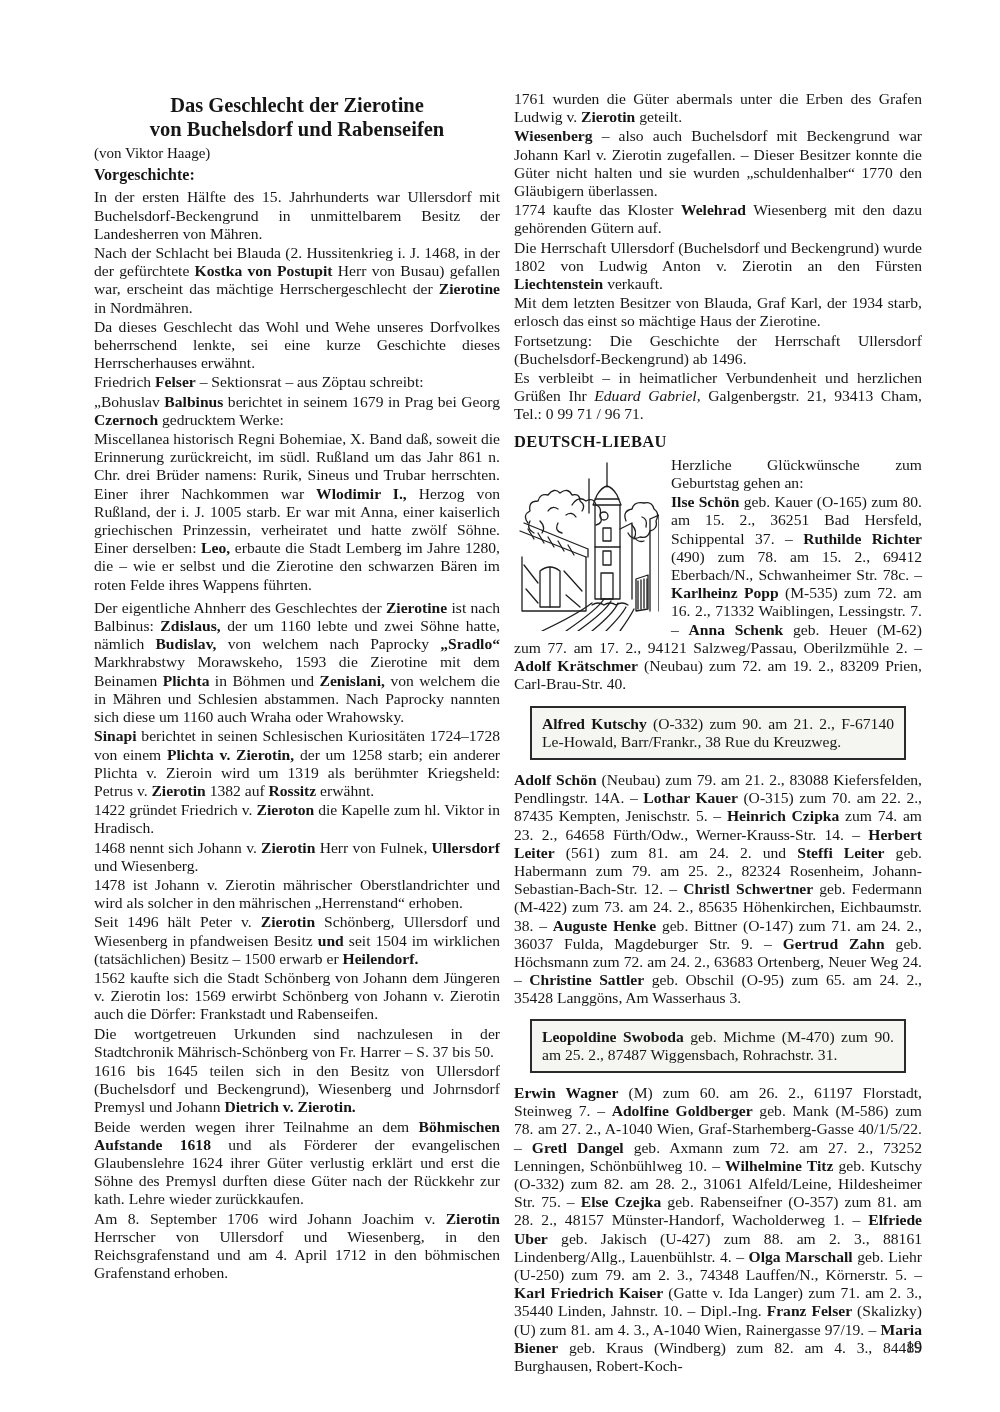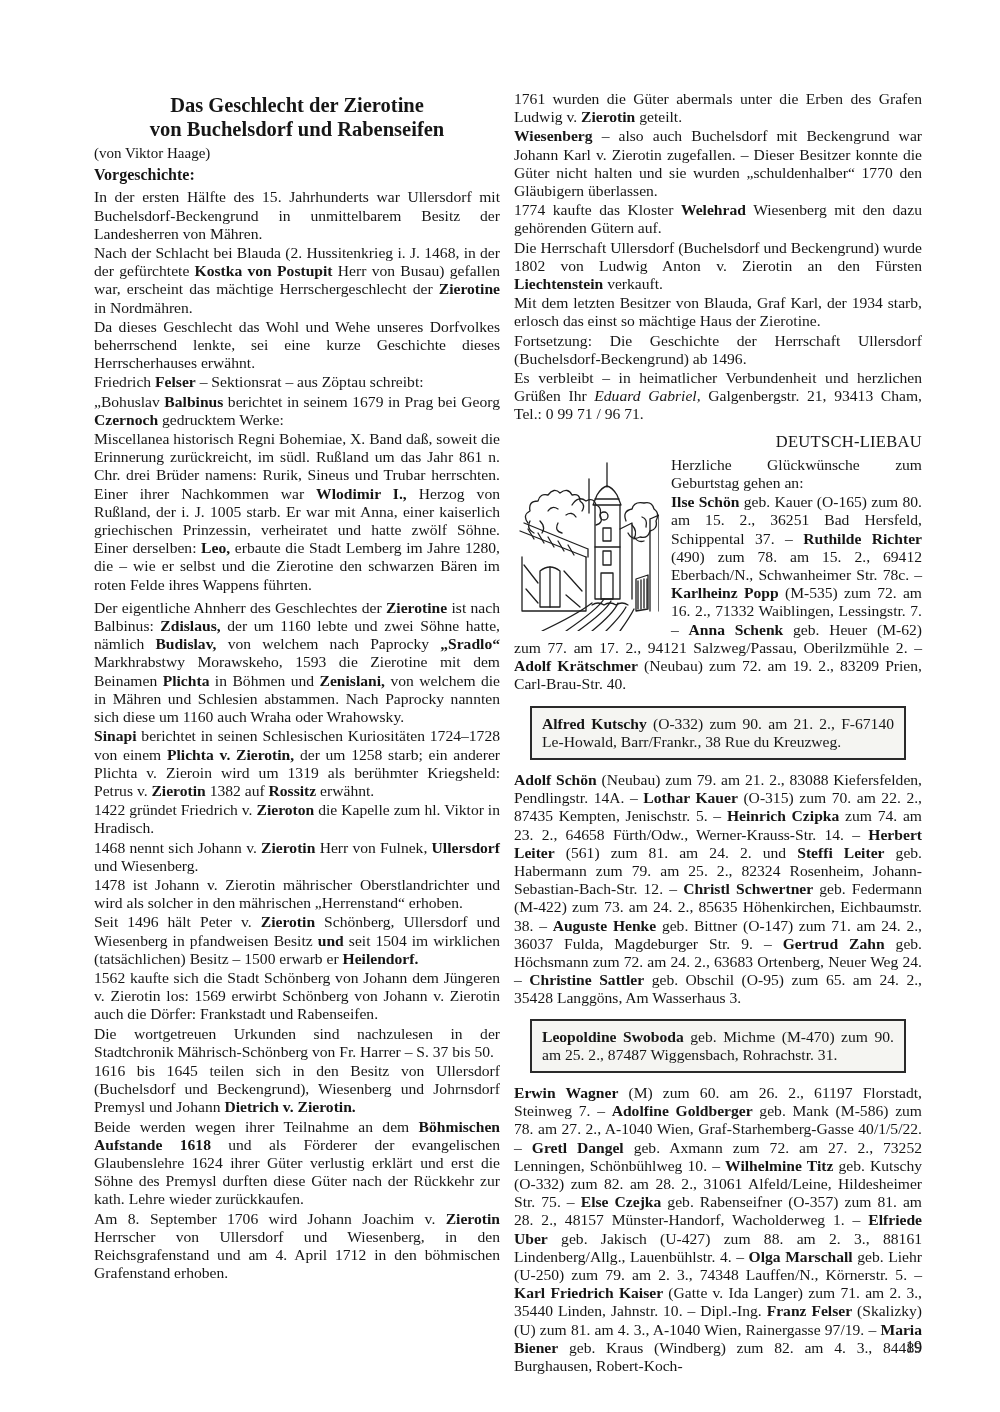--- a/index.html
+++ b/index.html
@@ -8,21 +8,21 @@
   .col{position:absolute;text-align:justify;font-size:15.6px;line-height:18.2px;}
   .col-left{left:94px;top:94px;width:406px;}
   .col-right{left:514px;top:90px;width:408px;}
   .col p{margin:0 0 1px 0;}
   .col p.mt{margin-top:5px;}
   b{font-weight:bold;}
   .title{font-size:20.5px;line-height:23.5px;font-weight:bold;text-align:center;margin:0 0 3px 0;}
   .title span{display:block;}
   .byline{text-align:left;font-size:15px;margin:0 0 4px 0;}
   .subhead{font-weight:bold;font-size:16px;text-align:left;margin:0 0 4px 0;}
-  .h2{font-weight:normal;text-align:right;font-size:16.5px;letter-spacing:.3px;margin:9px 0 5px 0;}
+  .h2{font-weight:bold;text-align:left;font-size:16.5px;letter-spacing:.3px;margin:9px 0 5px 0;}
   .illust{float:left;margin:3px 12px 2px 0;}
   .liebau-wrap::after{content:"";display:block;clear:both;}
   .infobox{border:2px solid #2a2a2a;background:#f5f5f2;padding:7px 10px;margin:11px 16px;}
   .infobox p{margin:0;}
   .pageno{position:absolute;right:78px;top:1338px;font-size:16px;color:#161616;}
 </style>
 </head>
 <body>
 
 <div class="page">

